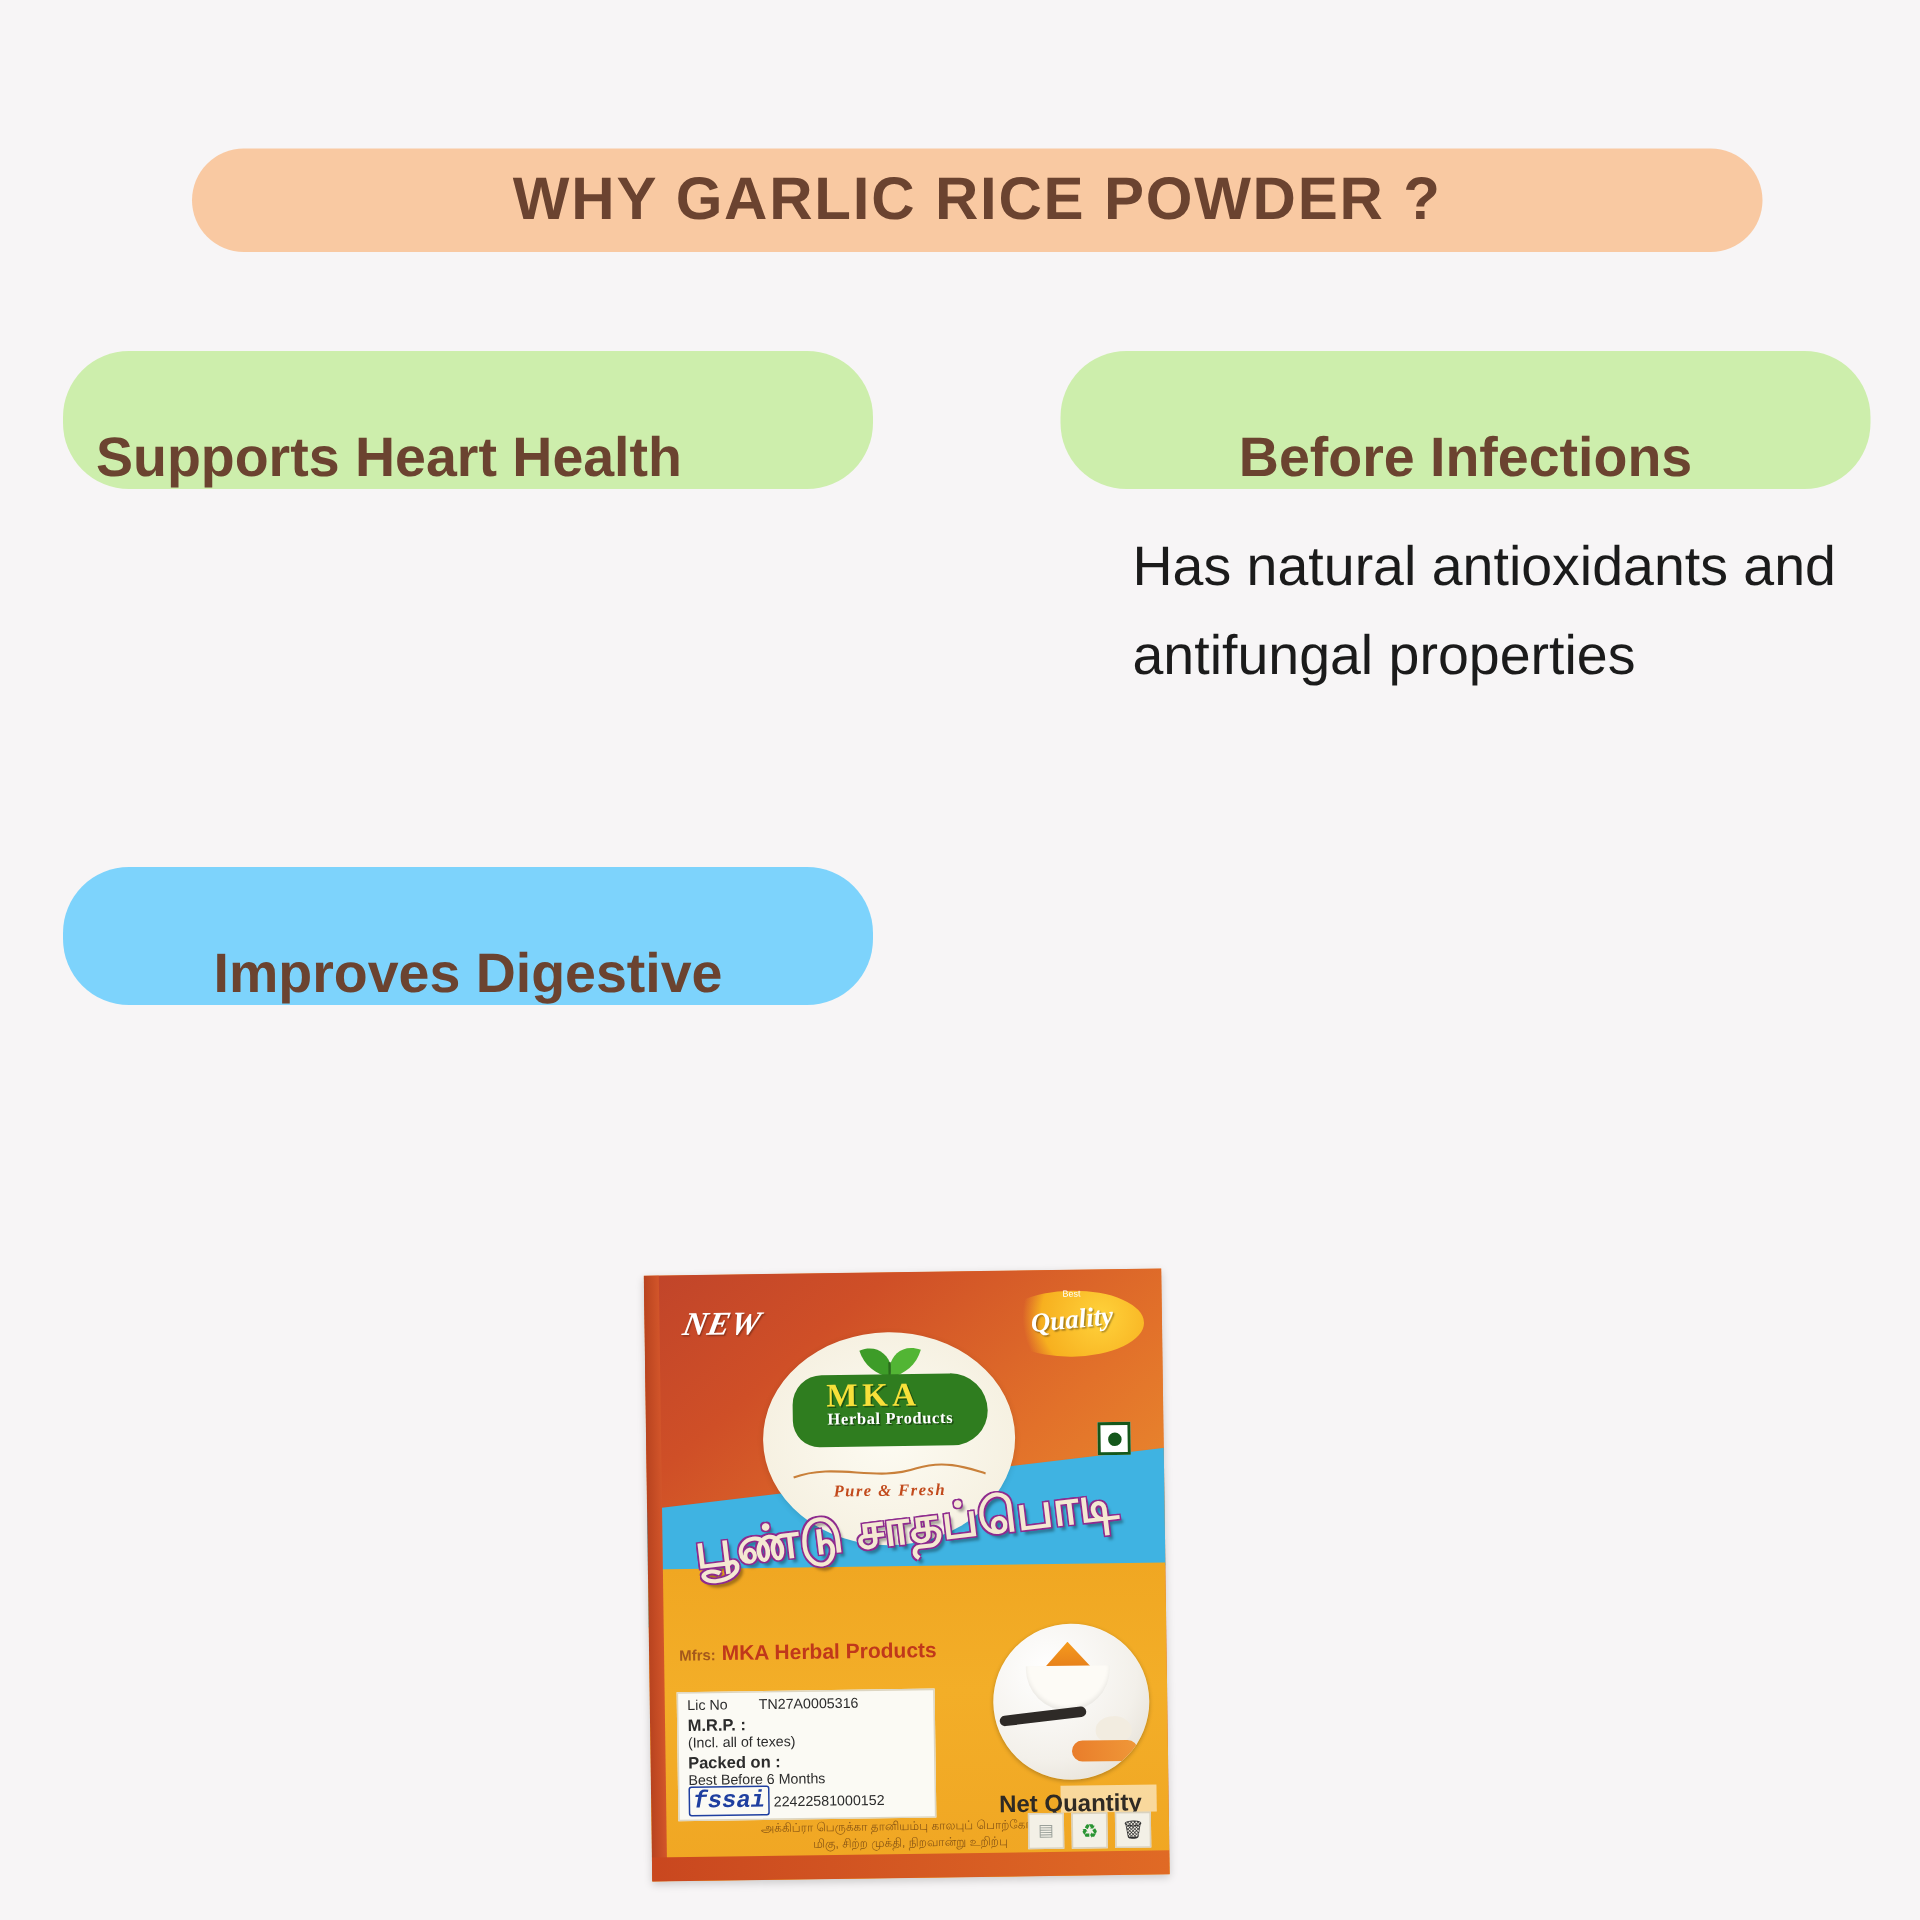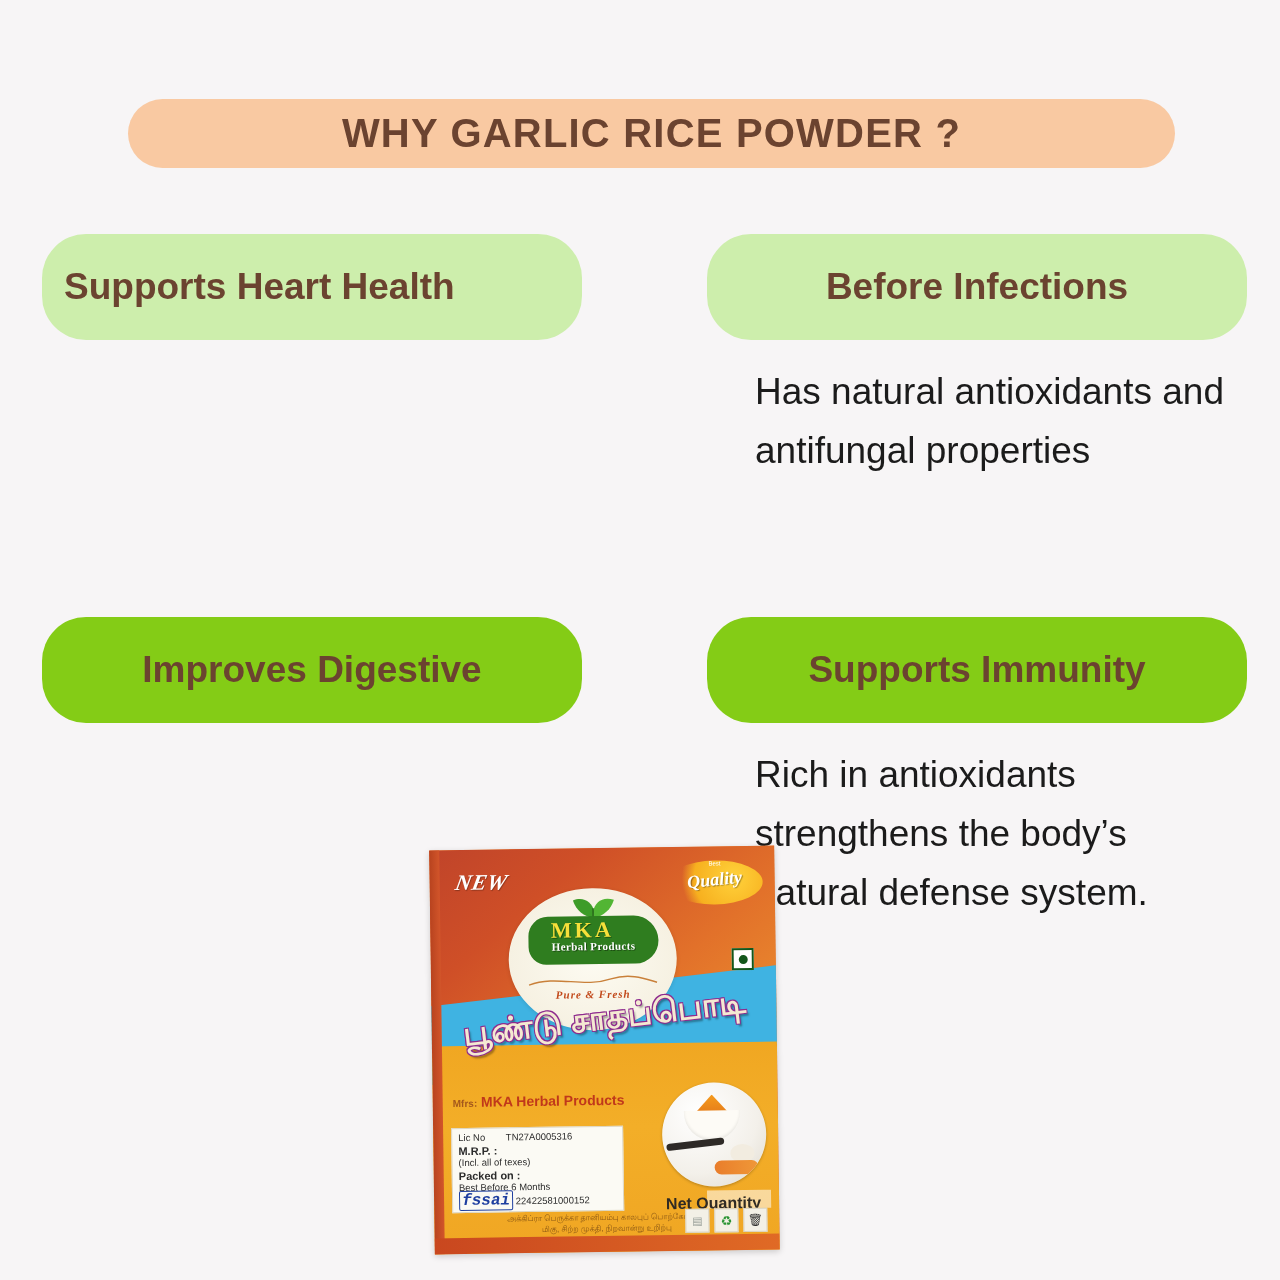--- a/index.html
+++ b/index.html
@@ -59,28 +59,28 @@
     position: absolute;
     width: 540px;
   }
   .cell.col-left  { left: 42px; }
   .cell.col-right { left: 707px; }
   .cell.row-top    { top: 234px; }
   .cell.row-bottom { top: 578px; }
 
   .pill {
     width: 540px;
-    height: 106px;
+    height: 92px;
     border-radius: 44px;
     display: flex;
-    align-items: center;
+    align-items: flex-end;
     box-sizing: border-box;
   }
   .pill.green  { background: #cdeeac; }
-  .pill.peach  { background: #84cc16; margin-top: 39px; }
+  .pill.peach  { background: #7dd3fc; }
   .pill.align-left   { justify-content: flex-start; padding-left: 22px; }
   .pill.align-center { justify-content: center; }
 
   .pill-label {
     font-family: "Liberation Sans", sans-serif;
     font-weight: bold;
     font-size: 37px;
     color: #6b4330;
     white-space: nowrap;
   }
@@ -494,26 +494,20 @@
       </div>
       <div class="cell-body">Has natural antioxidants and antifungal properties</div>
     </div>
 
     <div class="cell col-left row-bottom">
       <div class="pill peach align-center">
         <span class="pill-label">Improves Digestive</span>
       </div>
     </div>
 
-    <div class="cell col-right row-bottom">
-      <div class="pill peach align-center">
-        <span class="pill-label">Supports Immunity</span>
-      </div>
-      <div class="cell-body">Rich in antioxidants strengthens the body’s natural defense system.</div>
-    </div>
 
   </div>
 
   <div class="packet">
     <div class="packet-inner">
 
       <div class="packet-top"></div>
       <div class="packet-blue"></div>
       <div class="packet-bottom"></div>
       <div class="packet-edge"></div>

